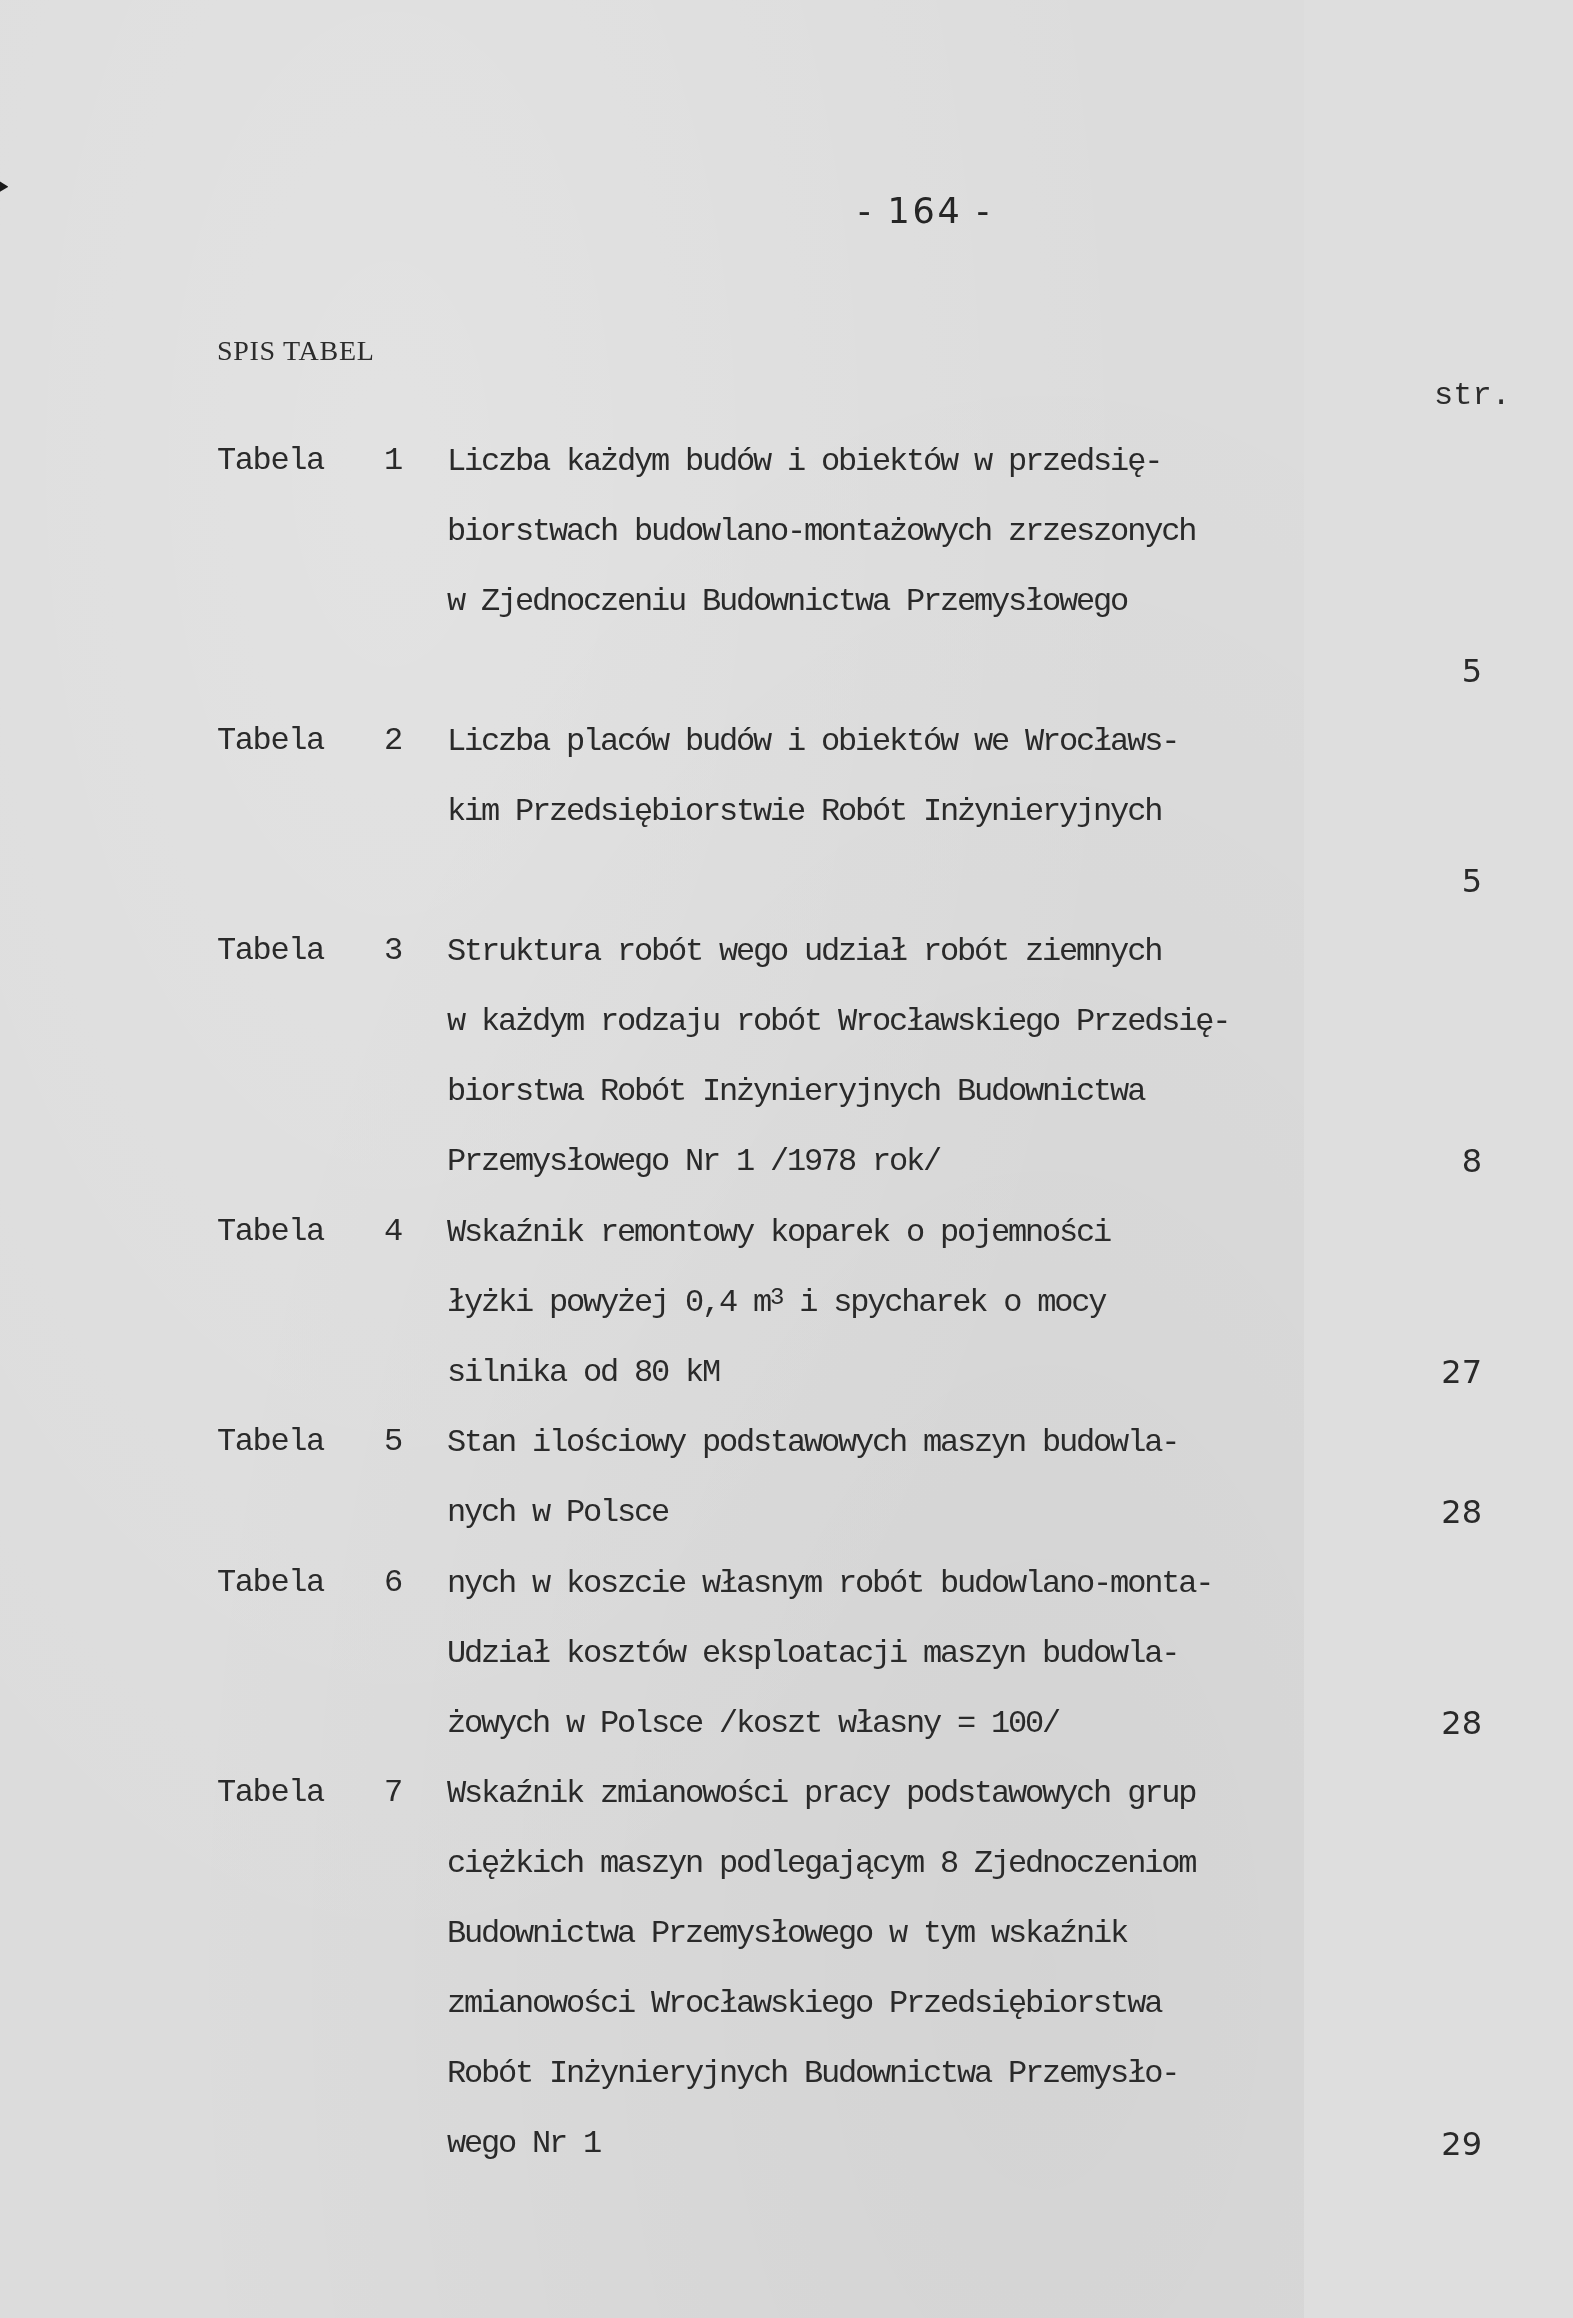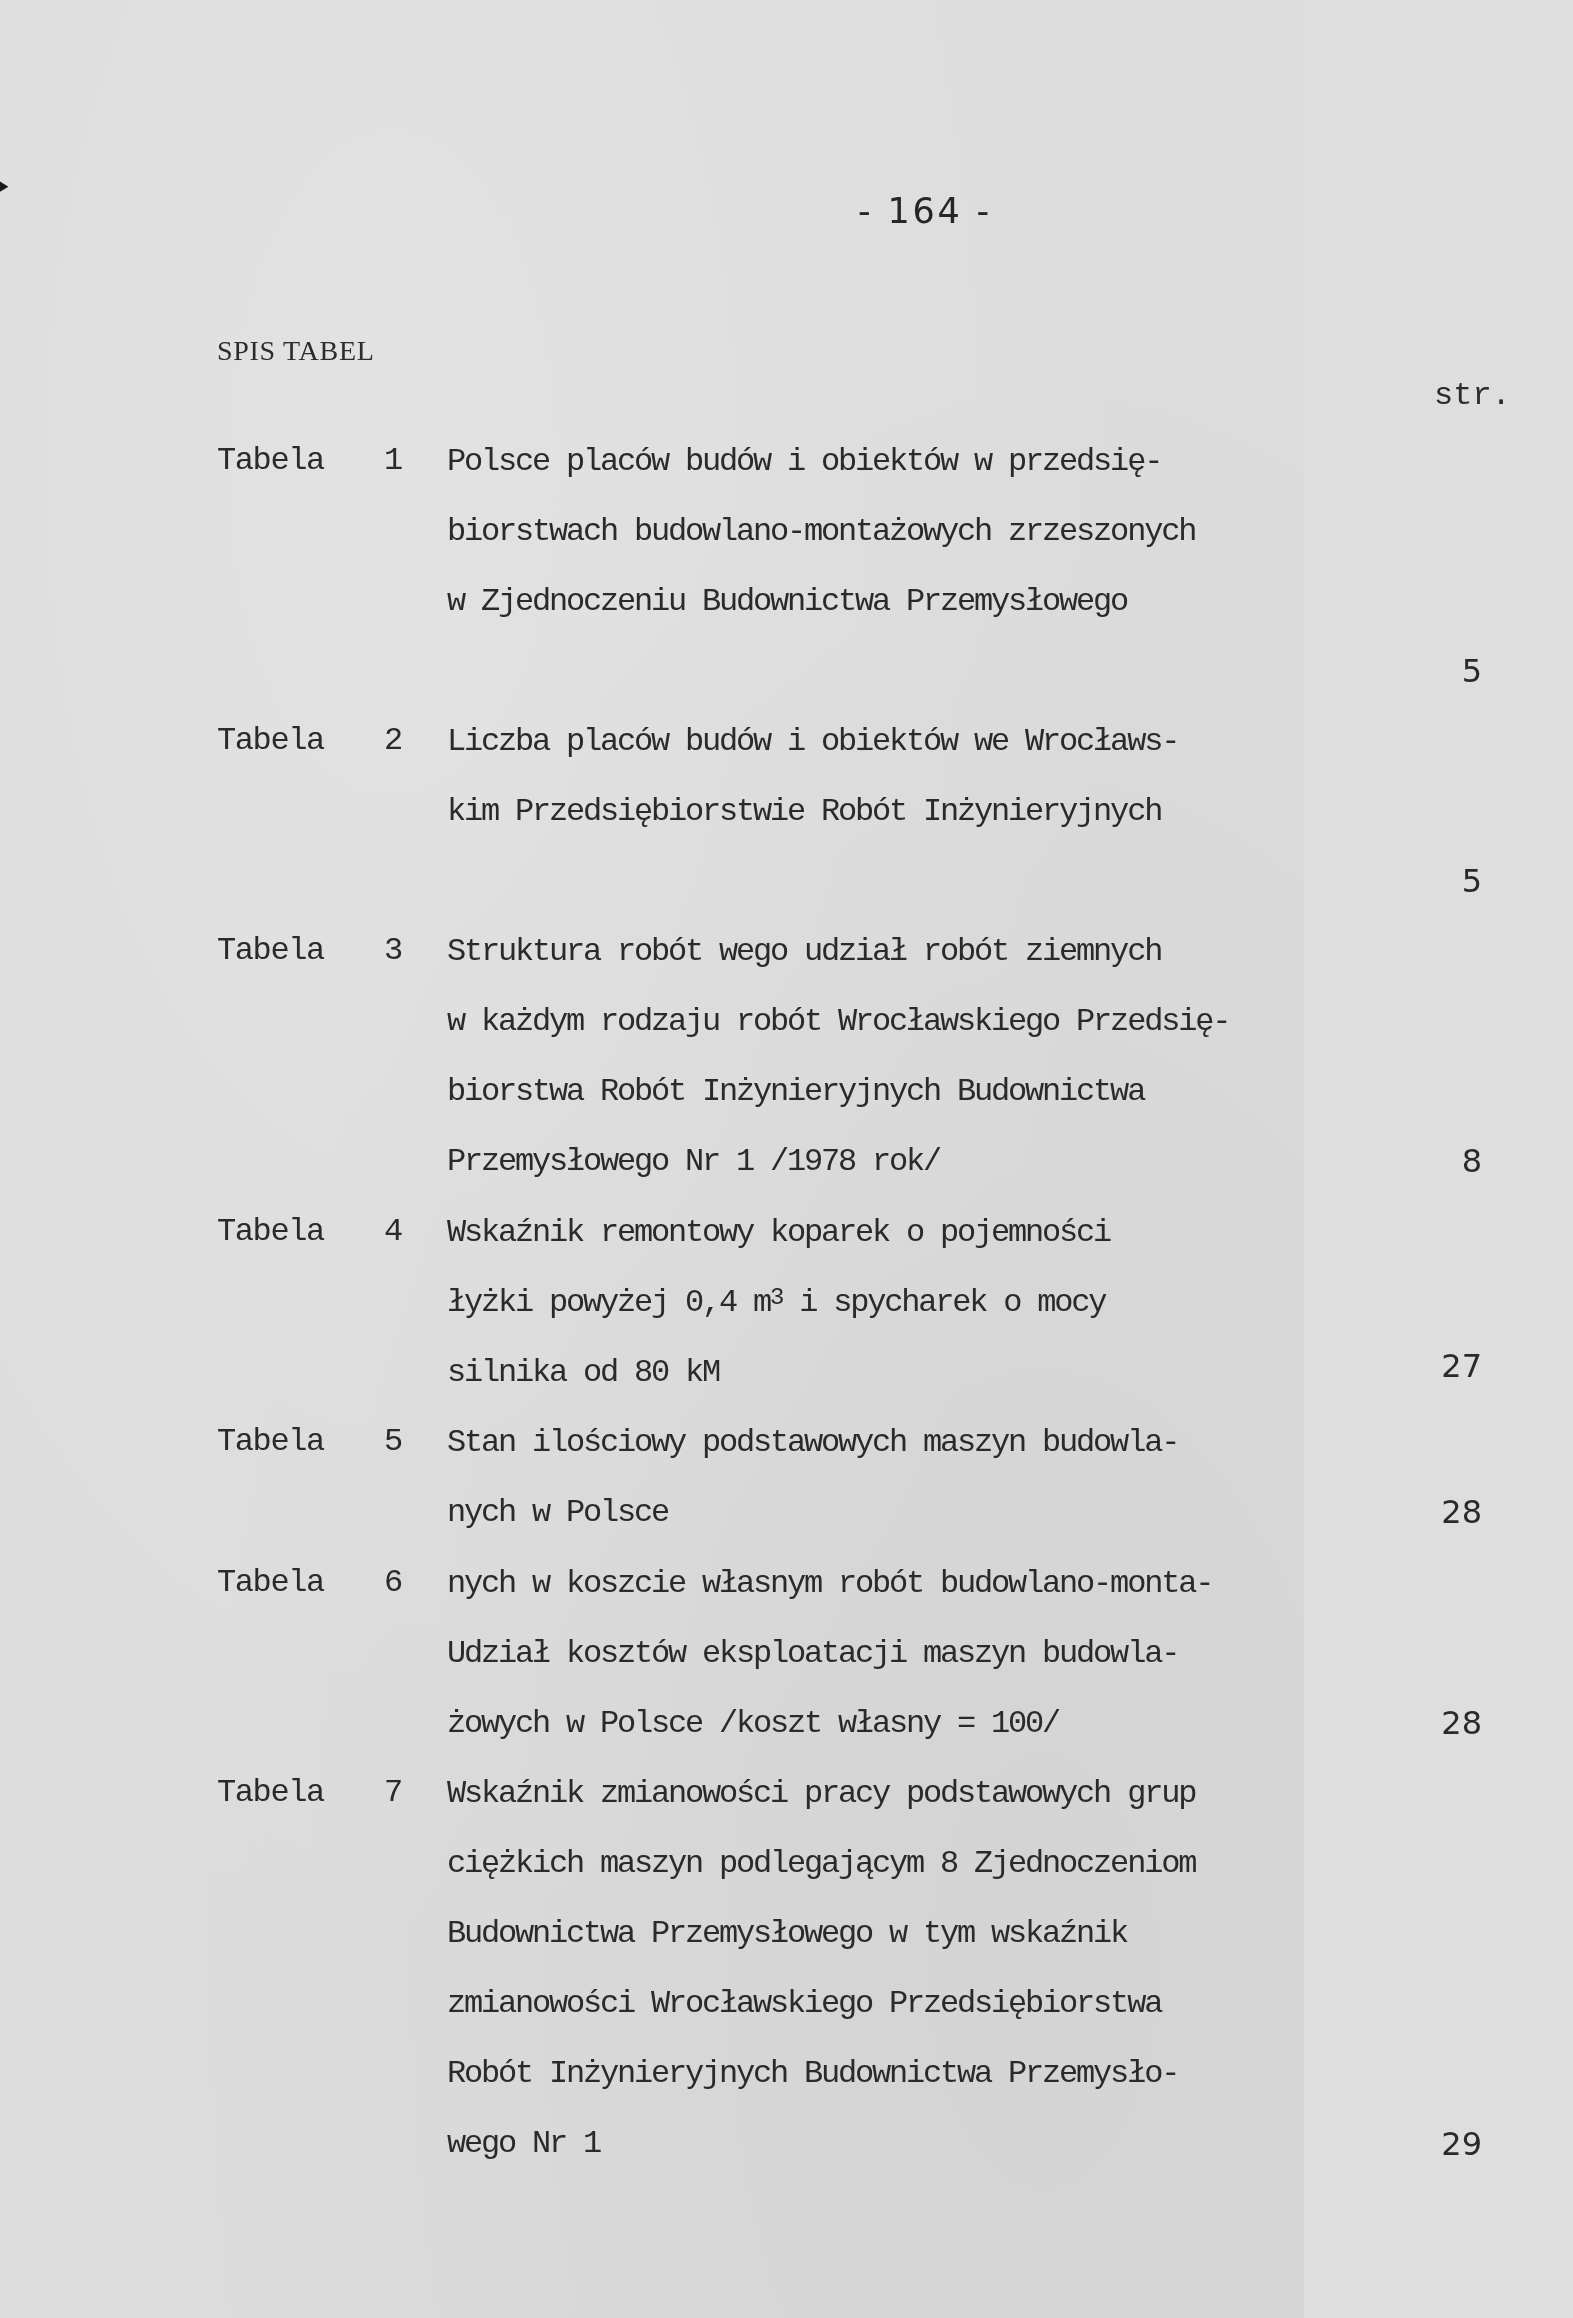--- a/index.html
+++ b/index.html
@@ -117,21 +117,21 @@
   <div class="page-number">- 164 -</div>
 
   <div class="heading">SPIS TABEL</div>
 
   <div class="str-label">str.</div>
 
   <div class="entry" style="top:442px;">
     <span class="entry-label">Tabela</span>
     <span class="entry-num">1</span>
     <div class="entry-lines">
-      <div class="entry-line">Polsce placów budów i obiektów w przedsię-</div>
+      <div class="entry-line">Liczba każdym budów i obiektów w przedsię-</div>
       <div class="entry-line">biorstwach budowlano-montażowych zrzeszonych</div>
       <div class="entry-line">w Zjednoczeniu Budownictwa Przemysłowego</div>
     </div>
     <span class="entry-page" style="top:210px;">5</span>
   </div>
 
   <div class="entry" style="top:722px;">
     <span class="entry-label">Tabela</span>
     <span class="entry-num">2</span>
     <div class="entry-lines">
@@ -154,21 +154,21 @@
   </div>
 
   <div class="entry" style="top:1213px;">
     <span class="entry-label">Tabela</span>
     <span class="entry-num">4</span>
     <div class="entry-lines">
       <div class="entry-line">Wskaźnik remontowy koparek o pojemności</div>
       <div class="entry-line"><span>łyżki powyżej 0,4 m</span><sup class="exp">3</sup><span> i spycharek o mocy</span></div>
       <div class="entry-line">silnika od 80 kM</div>
     </div>
-    <span class="entry-page" style="top:134px;">27</span>
+    <span class="entry-page" style="top:140px;">27</span>
   </div>
 
   <div class="entry" style="top:1423px;">
     <span class="entry-label">Tabela</span>
     <span class="entry-num">5</span>
     <div class="entry-lines">
       <div class="entry-line">Stan ilościowy podstawowych maszyn budowla-</div>
       <div class="entry-line">nych w Polsce</div>
     </div>
     <span class="entry-page" style="top:70px;">28</span>

